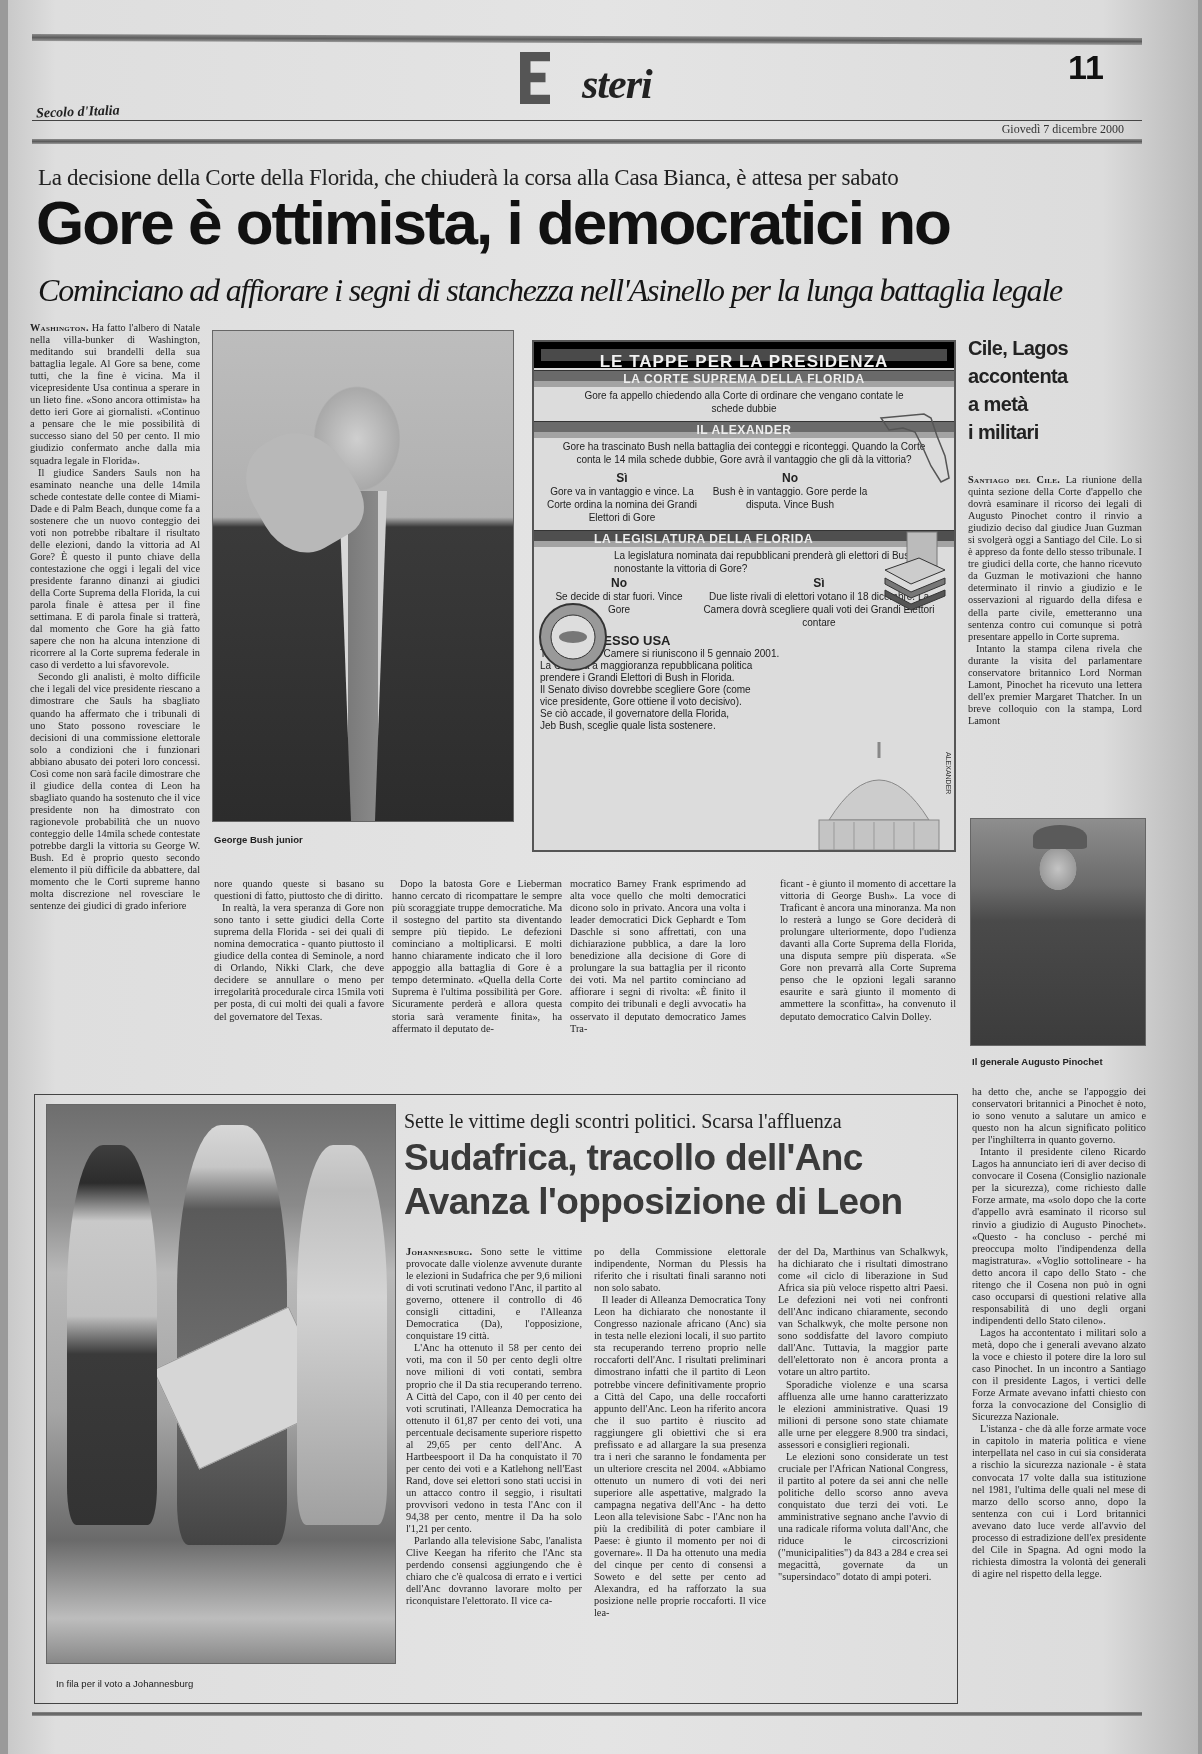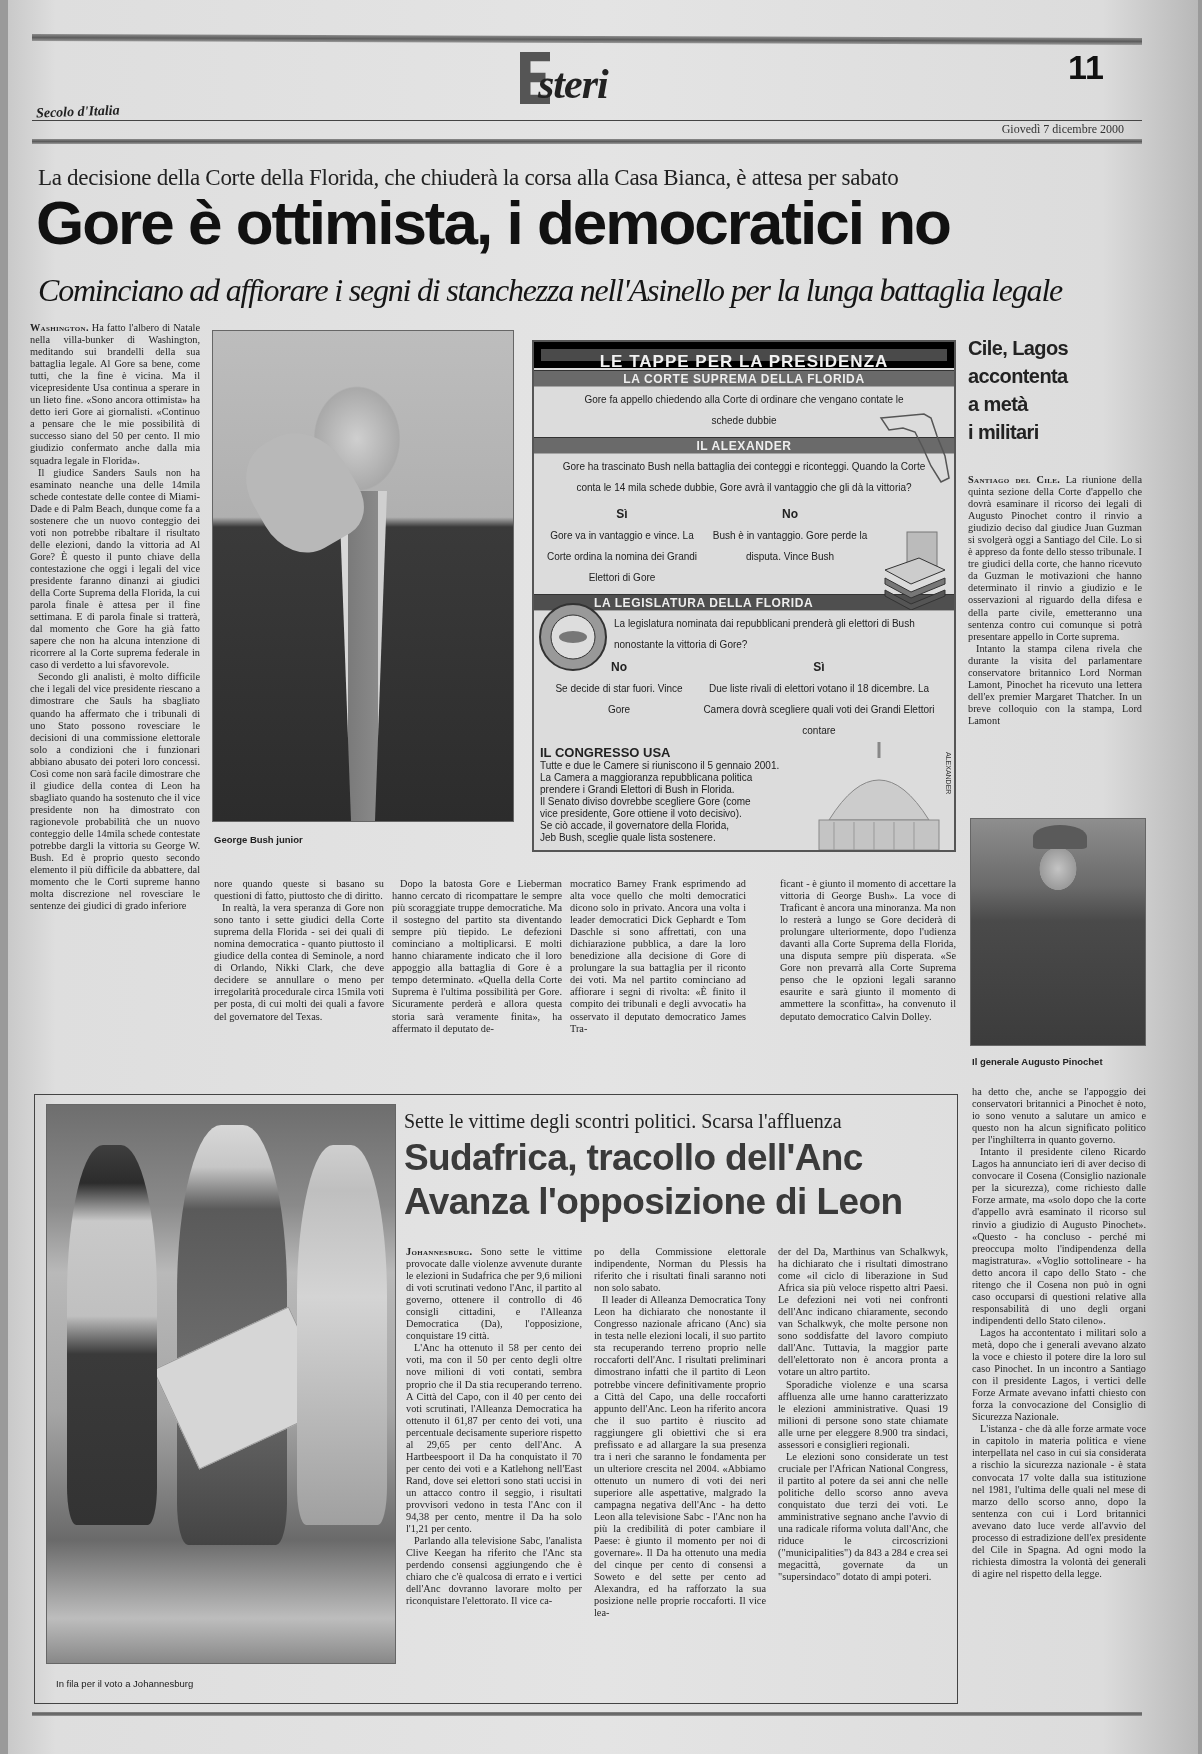--- a/index.html
+++ b/index.html
@@ -5,37 +5,37 @@
   * { box-sizing: border-box; margin: 0; padding: 0; }
   html, body { width: 1202px; height: 1754px; background: #9a9a9a; overflow: hidden; }
   body { font-family: "Liberation Serif", "DejaVu Serif", serif; color: #1a1a1a; position: relative; }
   .page { position: absolute; left: 8px; top: 0; width: 1190px; height: 1754px;
     background: linear-gradient(90deg, #c9c9c9 0%, #dedede 4%, #e4e4e4 50%, #dcdcdc 92%, #b8b8b8 100%); }
   .abs { position: absolute; }
   .rule { position: absolute; height: 7px; background: linear-gradient(#8a8a8a, #5c5c5c 50%, #9a9a9a); }
   .thin { position: absolute; height: 1px; background: #444; }
   .section-E { position: absolute; left: 512px; top: 52px; width: 30px; height: 52px; background: #555;
      clip-path: polygon(0 0,100% 0,100% 18%,35% 18%,35% 40%,85% 40%,85% 58%,35% 58%,35% 82%,100% 82%,100% 100%,0 100%); }
-  .section-rest { position: absolute; left: 530px; top: 60px; font-family: "Liberation Serif", serif; font-style: italic; font-size: 42px; font-weight: bold; color: #222; letter-spacing: -1px; }
+  .section-rest { position: absolute; left: 574px; top: 60px; font-family: "Liberation Serif", serif; font-style: italic; font-size: 42px; font-weight: bold; color: #222; letter-spacing: -1px; }
   .page-num { position: absolute; left: 1060px; top: 48px; font-family: "Liberation Sans", sans-serif; font-weight: bold; font-size: 34px; color: #111; text-align: right; }
   .masthead { position: absolute; left: 28px; top: 104px; font-family: "Liberation Serif", serif; font-weight: bold; font-style: italic; font-size: 14px; transform: rotate(-2deg); color: #222; }
   .dateline { position: absolute; right: 74px; top: 122px; font-size: 12px; color: #333; font-family: "Liberation Serif", serif; }
   .kicker { position: absolute; left: 30px; top: 165px; font-size: 23px; color: #222; letter-spacing: -0.3px; }
   .headline { position: absolute; left: 28px; top: 192px; font-family: "Liberation Sans", sans-serif; font-weight: bold; font-size: 62px; letter-spacing: -2px; color: #111; line-height: 1; }
   .subhead { position: absolute; left: 30px; top: 272px; font-family: "Liberation Serif", serif; font-style: italic; font-size: 32px; letter-spacing: -1.2px; color: #151515; }
   .col { position: absolute; font-size: 10.3px; line-height: 12.05px; text-align: justify; color: #242424; overflow: hidden; }
   .col p { text-indent: 8px; }
   .col p.first { text-indent: 0; }
   .dateline-sc { font-variant: small-caps; font-weight: bold; letter-spacing: 0.3px; }
   .photo { position: absolute; border: 1px solid #666; overflow: hidden; }
   .caption { position: absolute; font-family: "Liberation Sans", sans-serif; font-size: 9.5px; font-weight: bold; color: #222; }
   .box { position: absolute; border: 2px solid #555; background: #dcdcdc; font-family: "Liberation Sans", sans-serif; }
   .bar-main { background: #4a4a4a; color: #f2f2f2; font-weight: bold; font-size: 17px; text-align: center; letter-spacing: 1px; height: 26px; line-height: 26px; border: 7px solid #000000; }
-  .bar-sub { background: #6a6a6a; color: #eee; font-weight: bold; font-size: 12px; text-align: center; letter-spacing: 0.6px; height: 17px; line-height: 17px; margin-top: 2px; border-top: 1px solid #333; border-bottom: 1px solid #a3a3a3; }
-  .ib-text { font-size: 10px; text-align: center; line-height: 21px; color: #222; }
+  .bar-sub { background: #6a6a6a; color: #eee; font-weight: bold; font-size: 12px; text-align: center; letter-spacing: 0.6px; height: 17px; line-height: 17px; margin-top: 2px; border-top: 1px solid #333; border-bottom: 6px solid #a3a3a3; }
+  .ib-text { font-size: 10px; text-align: center; line-height: 13px; color: #222; }
   .ib-h { font-weight: bold; font-size: 12px; }
   .side-head { position: absolute; left: 960px; top: 334px; font-family: "Liberation Sans", sans-serif; font-weight: bold; font-size: 20px; line-height: 28px; color: #222; letter-spacing: -0.6px; }
   .sa-kicker { position: absolute; left: 396px; top: 1110px; font-size: 20px; color: #222; }
   .sa-head { position: absolute; left: 396px; top: 1136px; font-family: "Liberation Sans", sans-serif; font-weight: bold; font-size: 37px; line-height: 44px; color: #3a3a3a; letter-spacing: -0.6px; }
   .frame { position: absolute; border: 1.5px solid #444; }
 </style>
 </head>
 <body>
 
 <div class="page">

